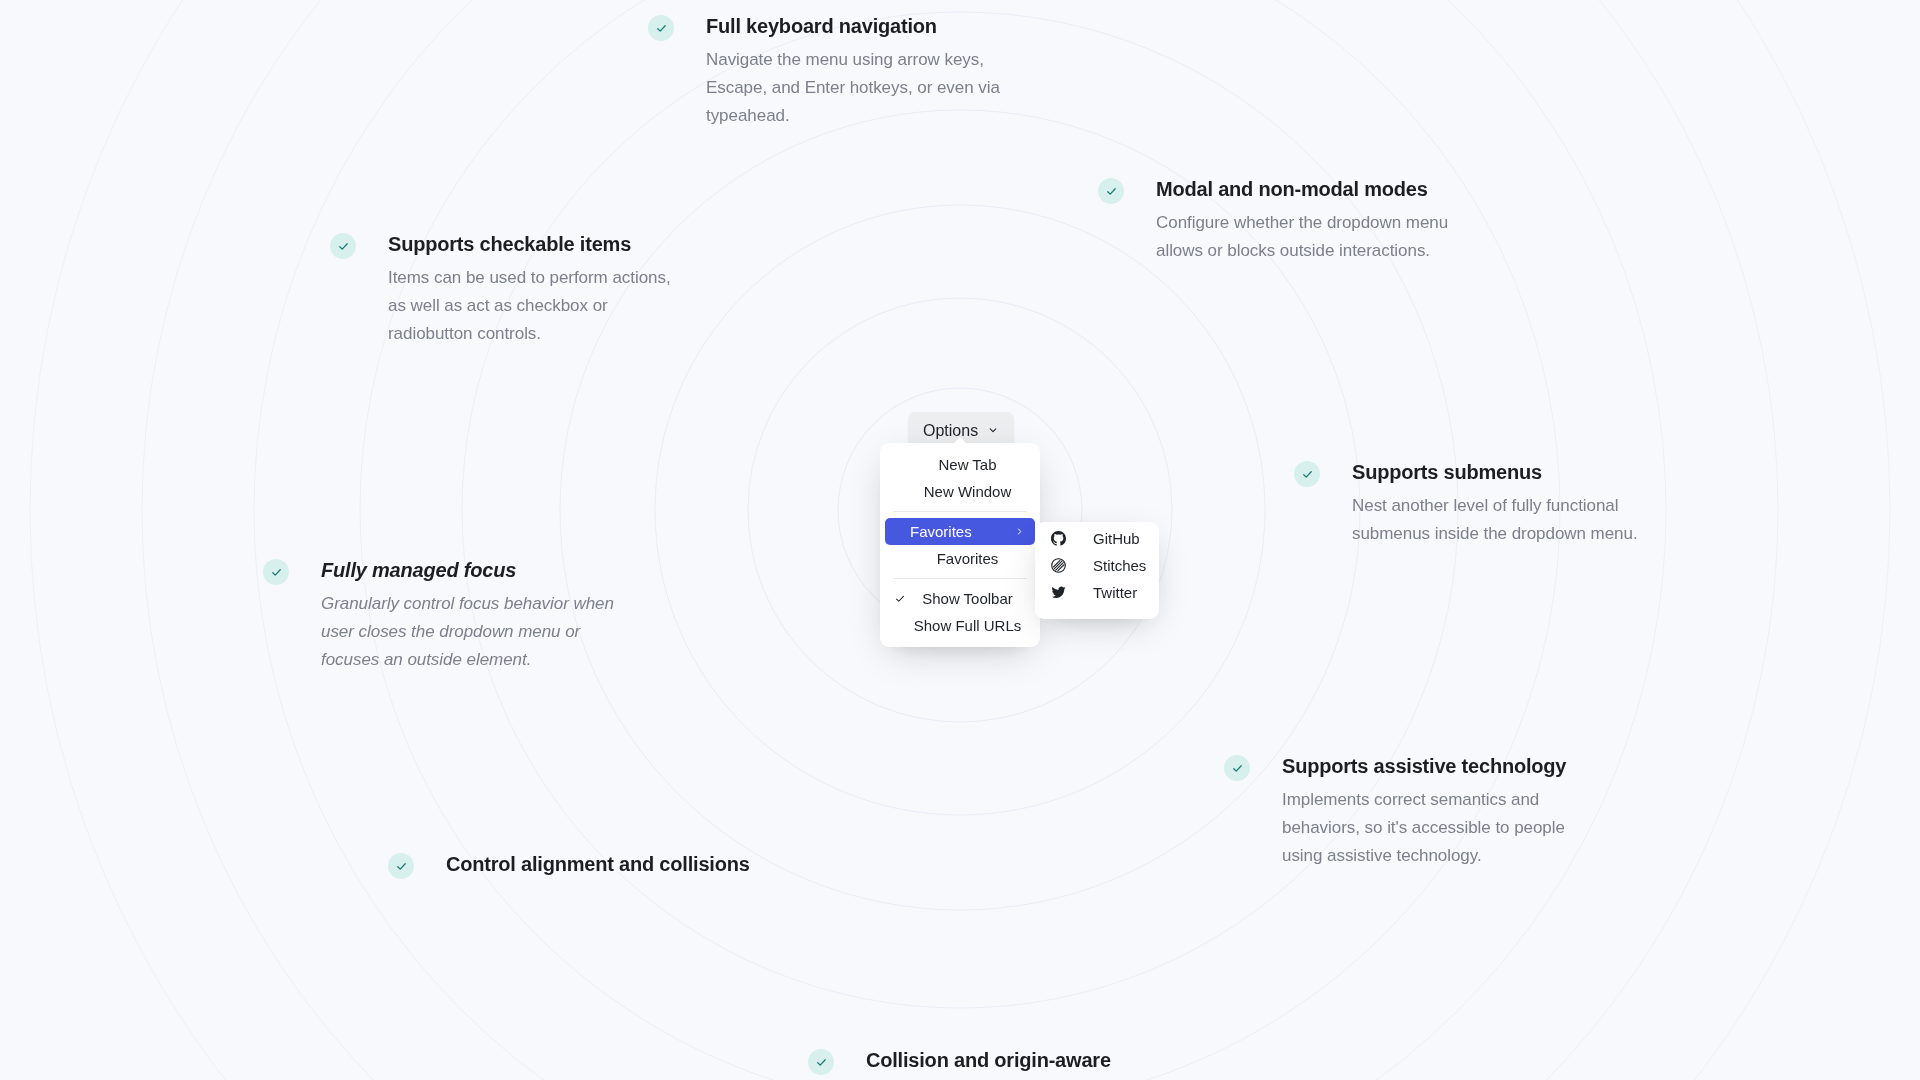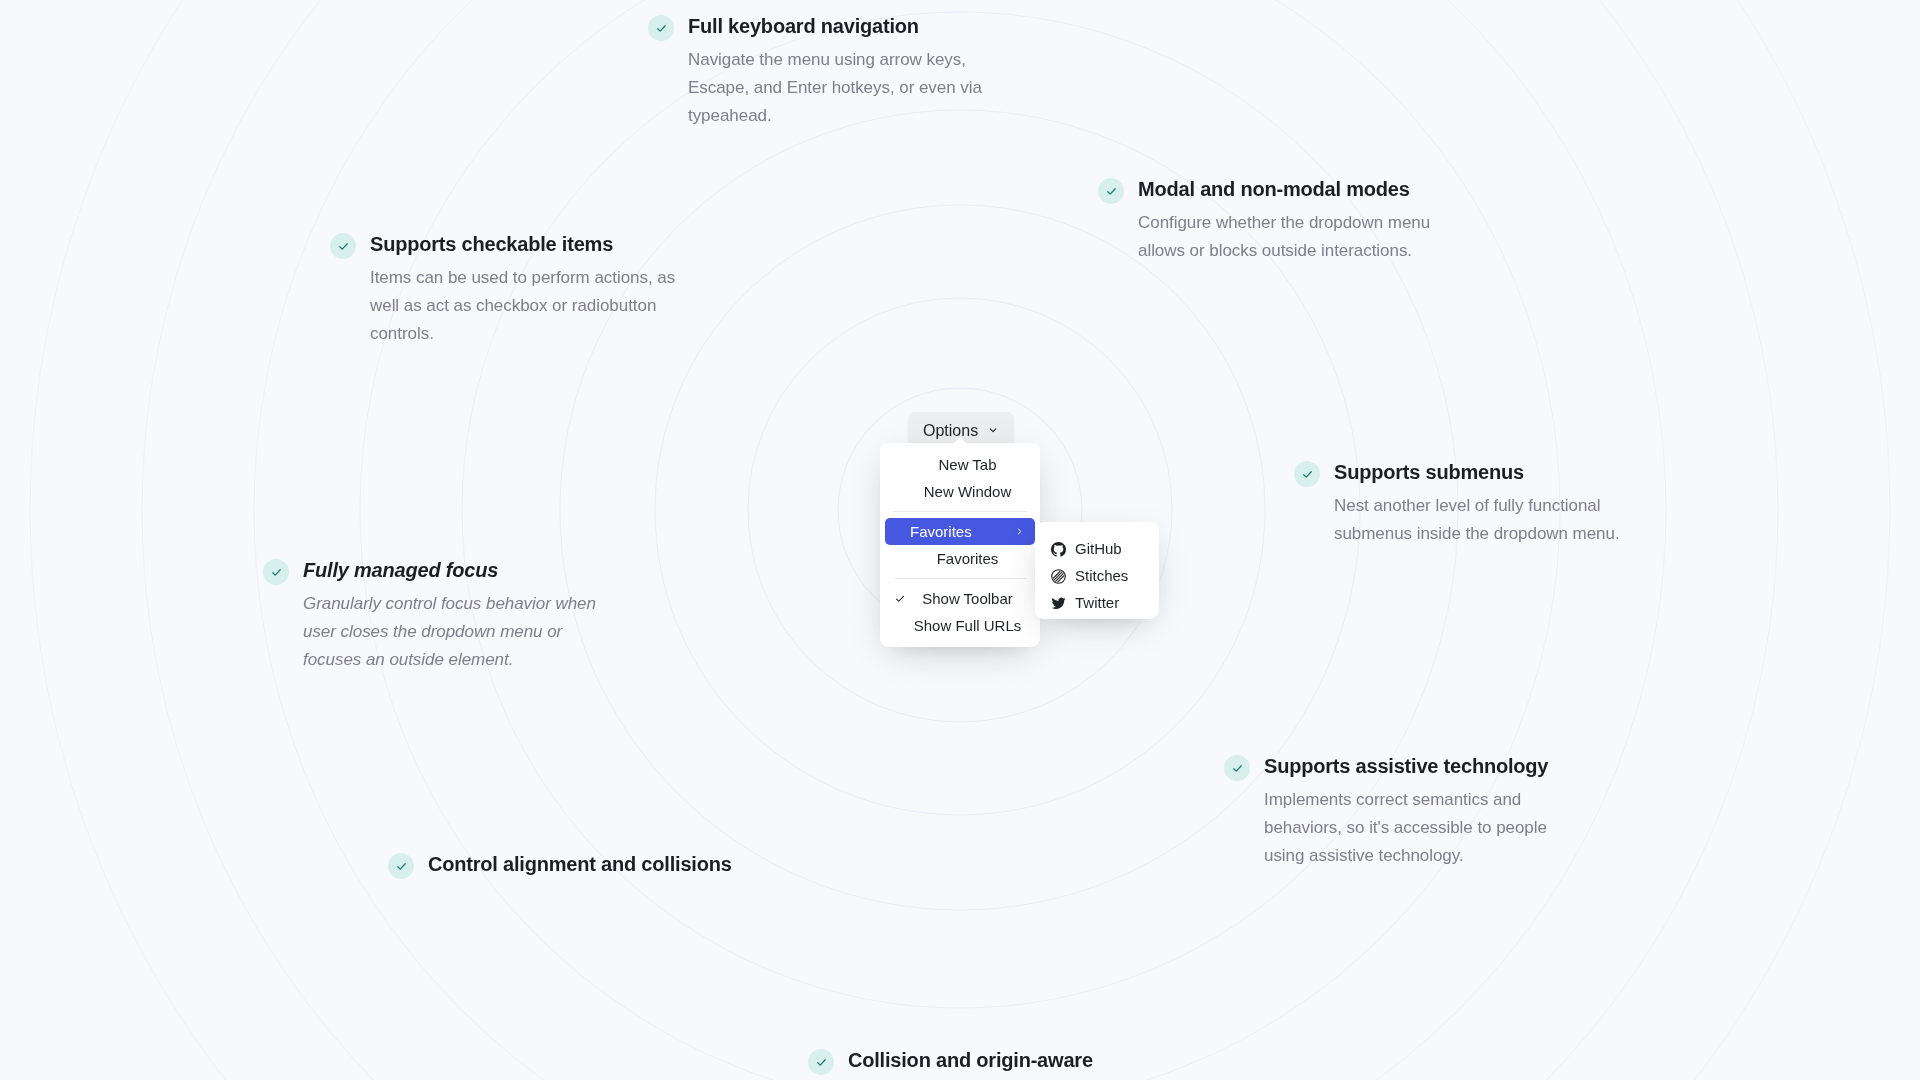--- a/index.html
+++ b/index.html
@@ -25,21 +25,21 @@
     height: 1080px;
     pointer-events: none;
     z-index: 0;
   }
 
   
   .feature {
     position: absolute;
     display: flex;
     align-items: flex-start;
-    gap: 14px;
+    gap: 32px;
     z-index: 2;
   }
 
   .check-badge {
     flex: 0 0 auto;
     width: 26px;
     height: 26px;
     border-radius: 50%;
     background: #d7f0ee;
     display: flex;
@@ -164,22 +164,22 @@
   }
 
   .separator {
     height: 1px;
     background: #e9eaec;
     margin: 6px 13px;
   }
 
   .sub-item {
     display: flex;
-    align-items: flex-end;
-    gap: 9px;
+    align-items: flex-start;
+    gap: 27px;
     height: 27px;
     margin: 0 5px;
     padding: 0 10px;
     border-radius: 5px;
     font-size: 15px;
     color: #1f2328;
     white-space: nowrap;
     cursor: default;
   }
   .sub-item .brand-icon {

